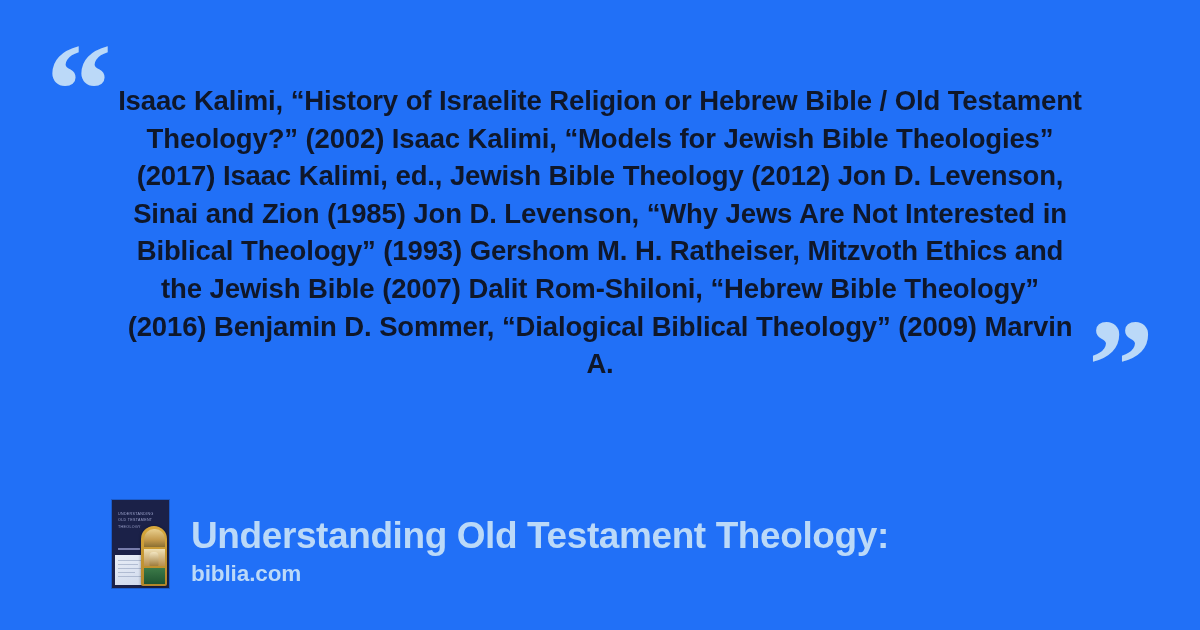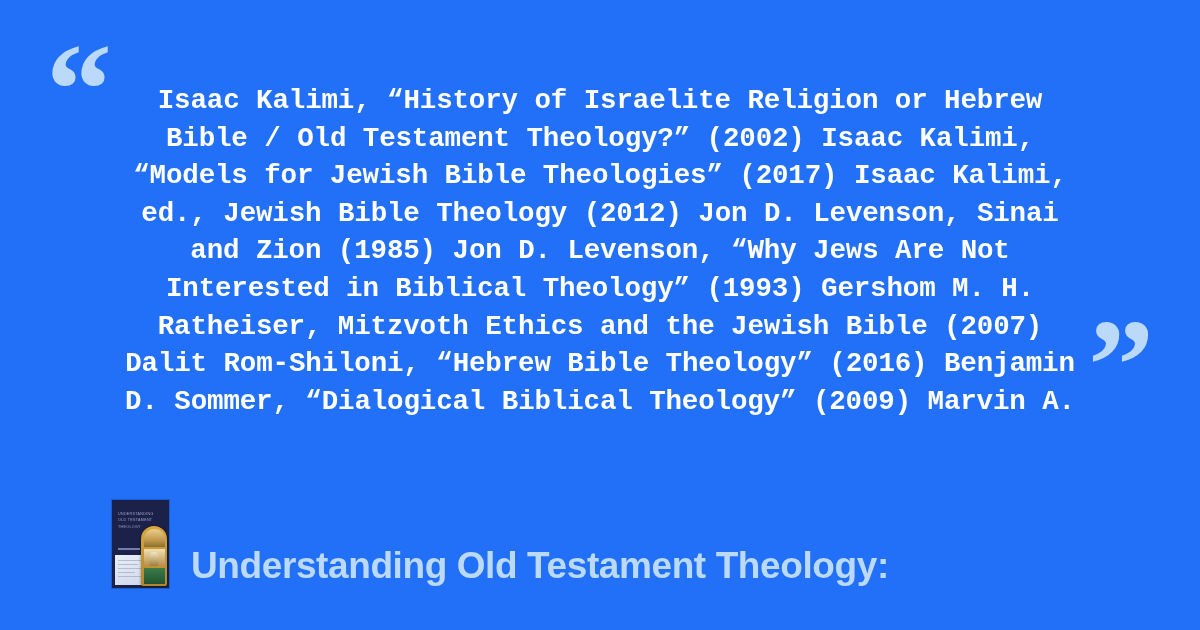--- a/index.html
+++ b/index.html
@@ -52,22 +52,22 @@
     top: 300px;
     font-size: 132px;
   }
 
   #quote-text {
     position: absolute;
     left: 118px;
     top: 82px;
     width: 964px;
     text-align: center;
-    color: #ffffff;
-    font-family: Liberation Mono, monospace;
+    color: #0f172a;
+    font-family: Liberation Sans, sans-serif;
     font-weight: 700;
     font-size: 27.5px;
     line-height: 37.6px;
     letter-spacing: -0.15px;
     word-spacing: 0.2px;
   }
 
   
   #footer {
     position: absolute;
@@ -238,16 +238,17 @@
       <div id="cover-window">
         <div class="pane pane-top"></div>
         <div class="pane pane-mid"></div>
         <div class="pane pane-bot"></div>
         <div class="pane-figure"></div>
       </div>
     </div>
 
     <div id="footer-text">
       <div id="footer-title">Understanding Old Testament Theology:</div>
+      <div id="footer-site">biblia.com</div>
     </div>
 
   </div>
 </div>
 
 </body></html>

